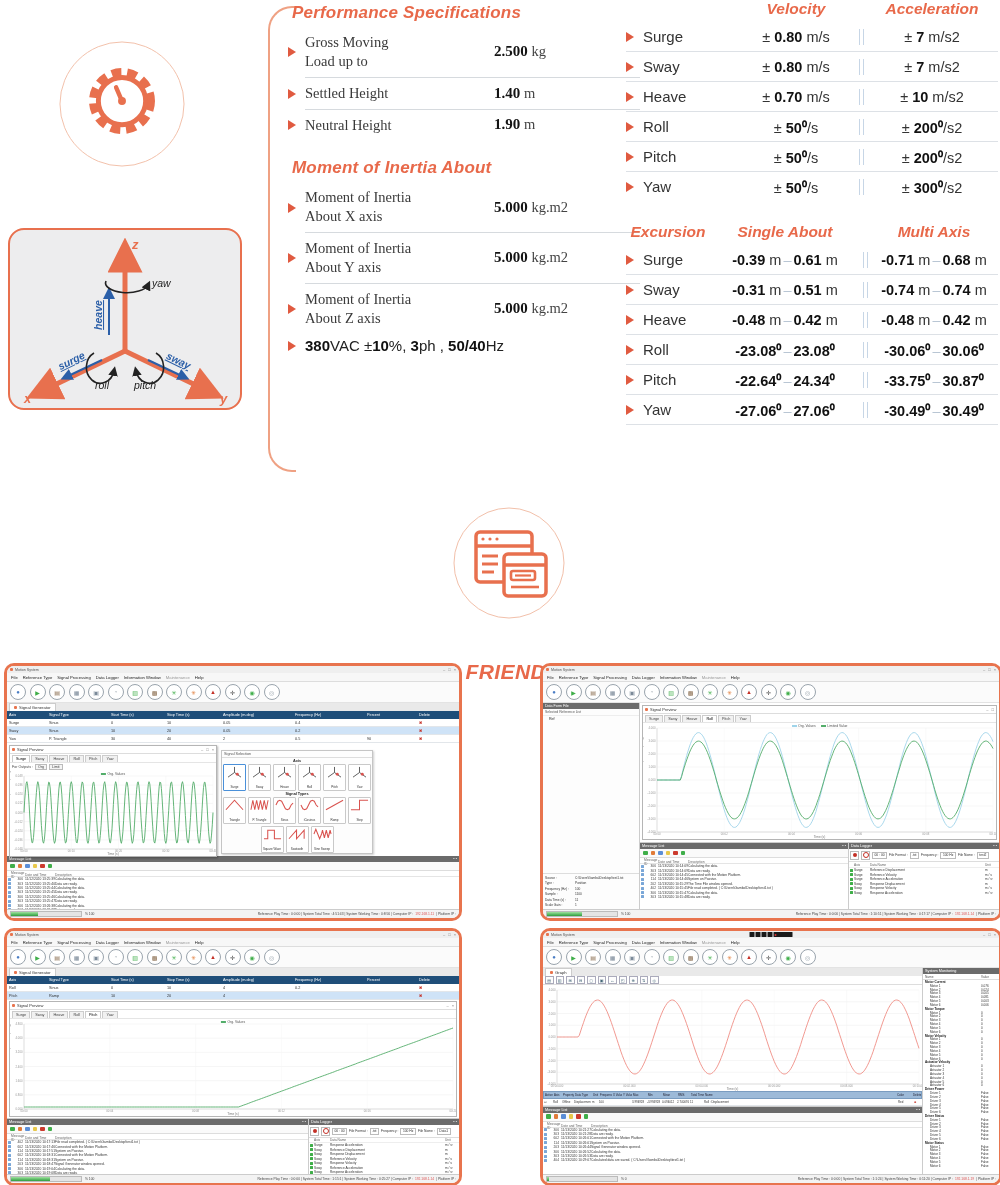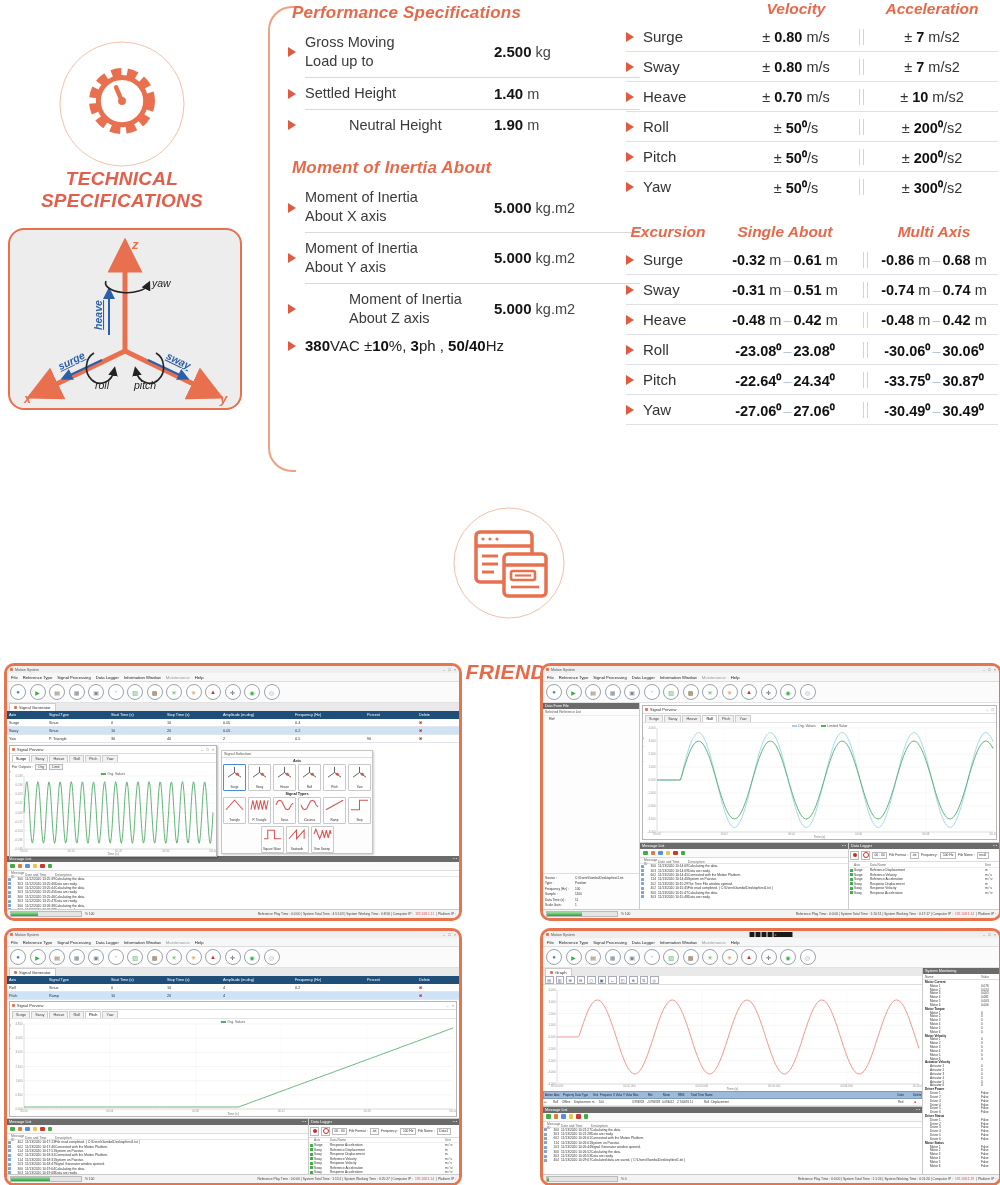--- a/index.html
+++ b/index.html
@@ -14,22 +14,22 @@
   .axis-box svg{width:100%;height:100%;}
   
   .mid-bracket{position:absolute;left:268px;top:6px;width:26px;height:462px;
       border:2px solid #efa183;border-right:none;border-radius:24px 0 0 24px;}
   .mid-col{position:absolute;left:288px;top:0;width:352px;}
   .sec-h{font-size:17px;font-weight:bold;font-style:italic;color:#e8694a;margin:3px 0 4px 4px;letter-spacing:.2px;}
   .sec-h.mt{margin-top:18px;}
   .spec-row{display:flex;align-items:center;}
   .bullet{width:0;height:0;border-left:8px solid #e05a40;border-top:5px solid transparent;
       border-bottom:5px solid transparent;margin-right:9px;flex:none;}
-  .spec-inner{display:flex;flex:1;align-items:center;border-bottom:1px solid #d6dade;padding:6px 0;}
-  .spec-rows .spec-row:last-child .spec-inner{border-bottom:none;margin-left:44px;}
+  .spec-inner{display:flex;flex:1;align-items:center;border-bottom:1px solid #d6dade;padding:6px 0;font-family:Liberation Serif, serif;}
+  .spec-rows .spec-row:last-child .spec-inner{border-bottom:none;}
   .spec-label{flex:1;font-size:14.5px;color:#3a3a3a;line-height:1.3;}
   .spec-value{width:146px;font-size:14.5px;color:#444;}
   .spec-value b{font-size:15px;color:#141414;}
   .power-line{display:flex;align-items:center;font-size:15px;color:#222;margin-top:4px;}
   
   .right-col{position:absolute;left:626px;top:0;width:372px;}
   .thead{display:grid;grid-template-columns:110px 120px 10px 132px;margin-bottom:4px;}
   .thead .h{font-size:15.5px;font-weight:bold;font-style:italic;color:#e8694a;text-align:center;}
   .trow{display:grid;grid-template-columns:110px 120px 10px 132px;align-items:center;height:29px;
       border-bottom:1px solid #dde1e6;}
@@ -159,24 +159,20 @@
 
   <div class="gear-wrap">
     <svg viewBox="0 0 130 130">
       <circle cx="65" cy="65" r="63" fill="#fff" stroke="#f2c0aa" stroke-width="1"></circle>
       <circle cx="65" cy="62" r="27" fill="none" stroke="#e8704e" stroke-width="13" stroke-dasharray="9 5.6"></circle>
       <circle cx="65" cy="62" r="24" fill="#fff" stroke="#e8704e" stroke-width="5"></circle>
       <line x1="65" y1="62" x2="59" y2="48" stroke="#e8704e" stroke-width="4.5" stroke-linecap="round"></line>
       <circle cx="65" cy="62" r="4" fill="#e8704e"></circle>
     </svg>
   </div>
-  <div class="tech-title">
-    <div>TECHNICAL</div>
-    <div>SPECIFICATIONS</div>
-  </div>
 
   <div class="axis-box">
     <svg viewBox="0 0 230 176">
       <defs>
         <marker id="ao" markerWidth="7" markerHeight="7" refX="3.5" refY="3.5" orient="auto">
           <path d="M0,0 L7,3.5 L0,7 Z" fill="#e8704e"></path>
           </marker>
         <marker id="ab" markerWidth="6" markerHeight="6" refX="3" refY="3" orient="auto">
           <path d="M0,0 L6,3 L0,6 Z" fill="#2b5fa8"></path>
           </marker>
@@ -377,23 +373,23 @@
       <span></span>
       <span class="h" style="font-size:15.5px;font-weight:bold;font-style:italic;color:#e8694a;text-align:center;">Multi Axis</span>
     </div>
     <div class="rows-block">
 
         <div class="ex-row">
           <span class="taxis">
             <span class="bullet"></span>
             <span>Surge</span>
           </span>
-          <span class="tcell"><b>-0.32</b><span> m</span><span class="dash">–</span><b>0.61</b><span> m</span></span>
+          <span class="tcell"><b>-0.39</b><span> m</span><span class="dash">–</span><b>0.61</b><span> m</span></span>
           <span class="dsep"></span>
-          <span class="tcell"><b>-0.86</b><span> m</span><span class="dash">–</span><b>0.68</b><span> m</span></span>
+          <span class="tcell"><b>-0.71</b><span> m</span><span class="dash">–</span><b>0.68</b><span> m</span></span>
         </div>
 
         <div class="ex-row">
           <span class="taxis">
             <span class="bullet"></span>
             <span>Sway</span>
           </span>
           <span class="tcell"><b>-0.31</b><span> m</span><span class="dash">–</span><b>0.51</b><span> m</span></span>
           <span class="dsep"></span>
           <span class="tcell"><b>-0.74</b><span> m</span><span class="dash">–</span><b>0.74</b><span> m</span></span>

